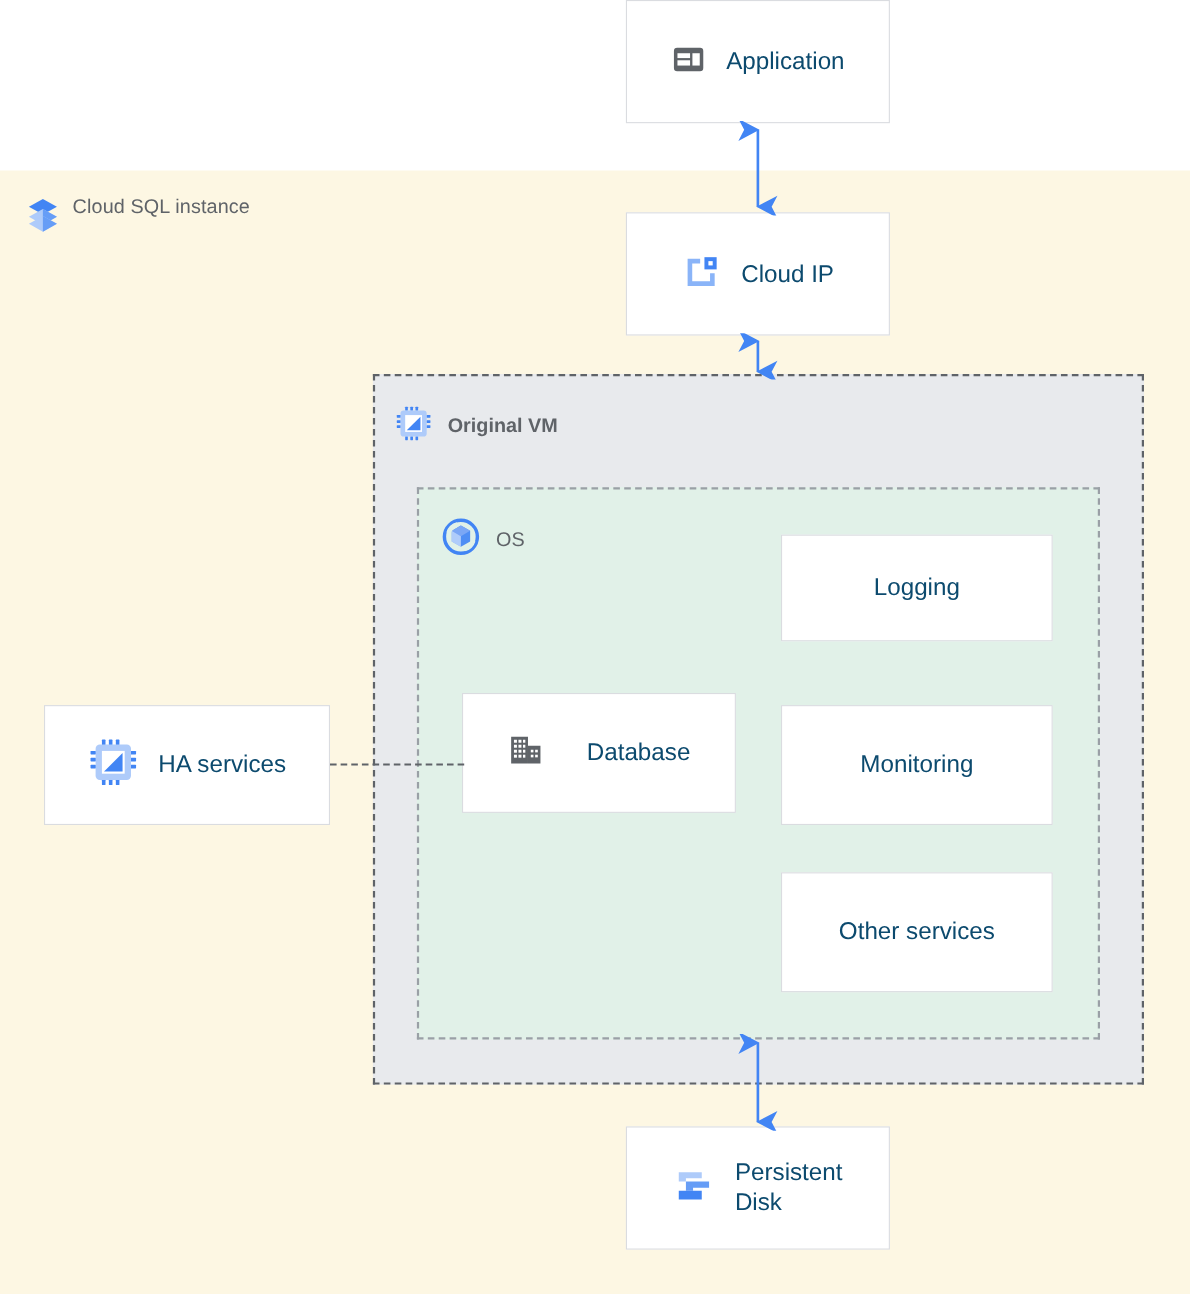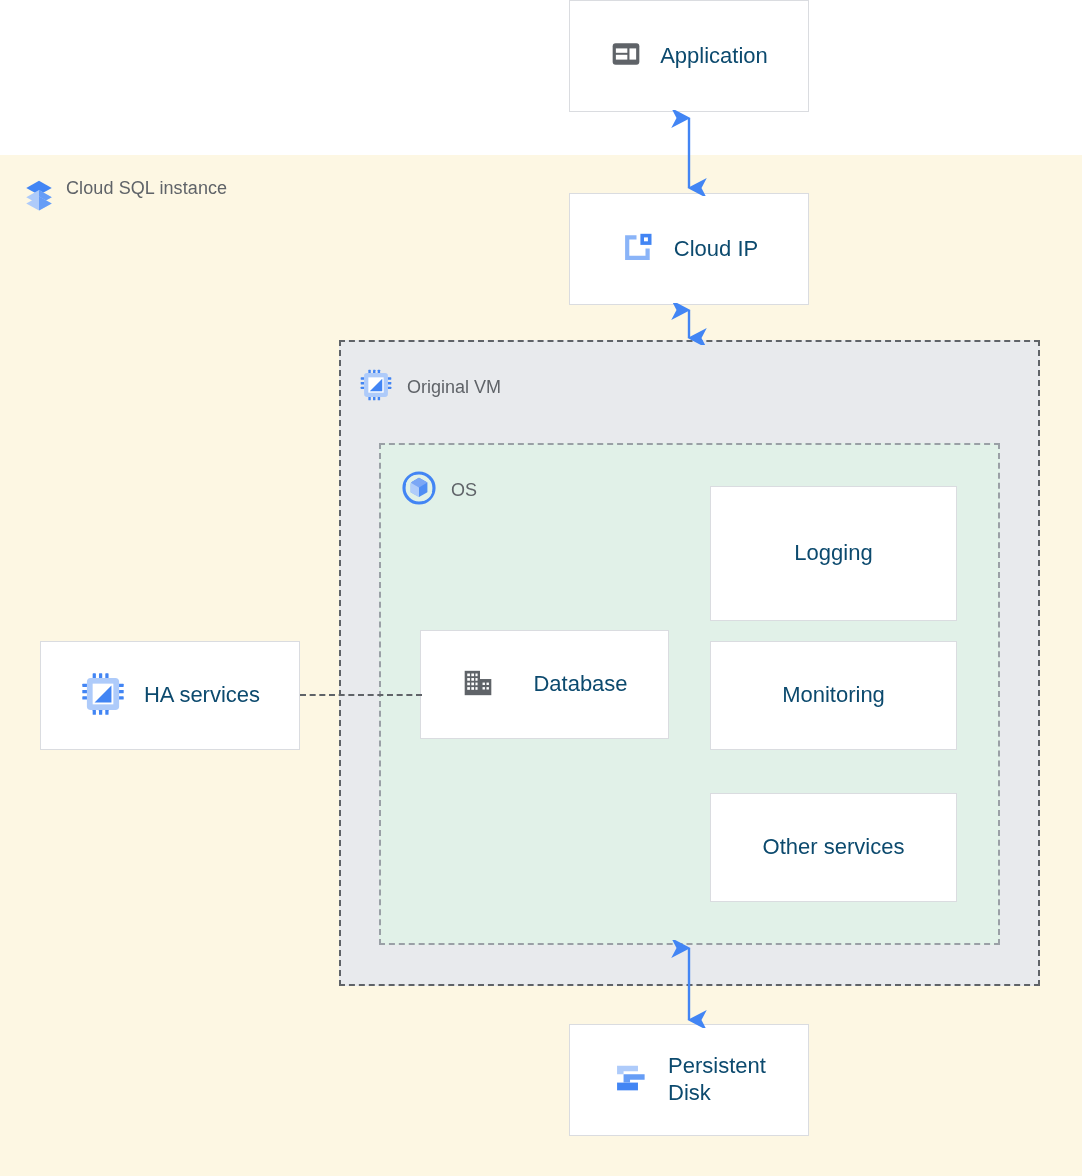--- a/index.html
+++ b/index.html
@@ -50,21 +50,21 @@
     font-size: 22px;
     color: #0c4a6e;
     line-height: 1.22;
   }
 
   
   #application-node { left: 569px; top: 0px;    width: 240px; height: 112px; }
   #staticip-node    { left: 569px; top: 193px;  width: 240px; height: 112px; }
   #ha-standby-node  { left: 40px;  top: 641px;  width: 260px; height: 109px; }
   #database-node    { left: 420px; top: 630px;  width: 249px; height: 109px; gap: 38px; }
-  #logging-node     { left: 710px; top: 486px;  width: 247px; height: 135px; }
+  #logging-node     { left: 710px; top: 486px;  width: 247px; height: 97px; }
   #monitoring-node  { left: 710px; top: 641px;  width: 247px; height: 109px; }
   #other-node       { left: 710px; top: 793px;  width: 247px; height: 109px; }
   #persistentdisk-node { left: 569px; top: 1024px; width: 240px; height: 112px; }
 
   .node.text-only .node-label { text-align: center; }
 
   
   .vm-container {
     position: absolute;
     left: 339px;
@@ -74,20 +74,21 @@
     background: #e8eaed;
     border: 2px dashed #5f6368;
   }
   .vm-header {
     position: absolute;
     left: 359px;
     top: 368px;
     display: flex;
     align-items: center;
     gap: 14px;
+    font-weight: bold;
   }
   .vm-header .label {
     font-size: 18px;
     color: #5f6368;
   }
 
   
   .os-container {
     position: absolute;
     left: 379px;

